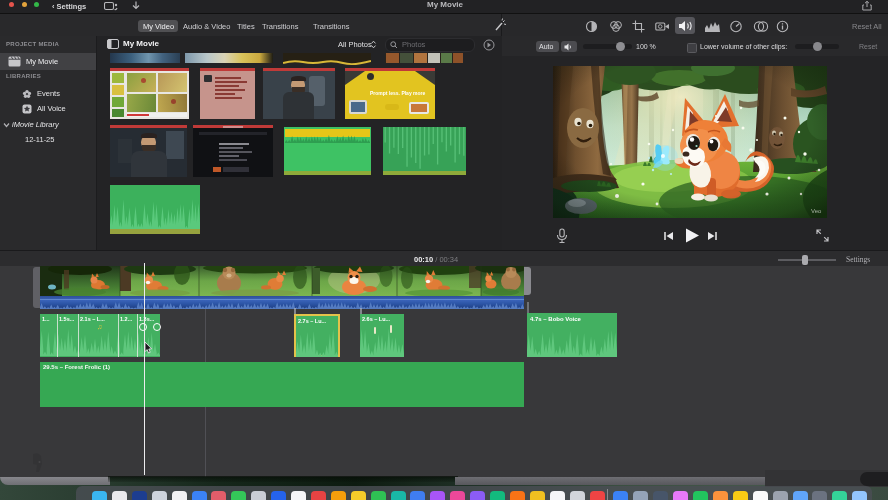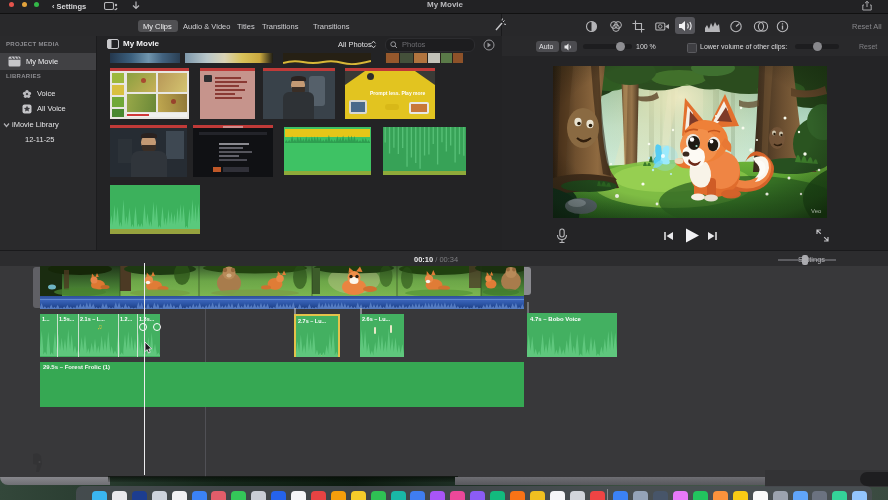--- a/index.html
+++ b/index.html
@@ -27,21 +27,21 @@
  <div class="txt" style="left:427px;top:0px;font-size:8px;font-weight:bold;color:#bababd;">My Movie</div>
  <svg class="abs" style="left:862px;top:1px" width="10" height="10" viewBox="0 0 10 10">
    <path d="M2,4 h-1.2 v5 h8.4 v-5 h-1.2 M5,0.5 v5.5 M3,2.2 L5,0.3 L7,2.2" fill="none" stroke="#a8a8ab" stroke-width="1"></path>
  </svg>
 </div>
 
 <div class="abs" style="left:0;top:14px;width:502px;height:22px;background:#29292b;"></div>
 <div class="abs" style="left:502px;top:14px;width:386px;height:22px;background:#28282a;"></div>
 <div class="abs" style="left:501px;top:14px;width:1px;height:236px;background:#1a1a1c;"></div>
 <div class="abs" style="left:138px;top:20px;width:40px;height:12px;background:#505053;border-radius:3px;"></div>
-<div class="txt" style="left:143px;top:22px;font-size:7.5px;color:#f0f0f2;">My Clips</div>
+<div class="txt" style="left:143px;top:22px;font-size:7.5px;color:#f0f0f2;">My Video</div>
 <div class="txt" style="left:183px;top:22px;font-size:7.5px;color:#cfcfd2;">Audio &amp; Video</div>
 <div class="txt" style="left:237px;top:22px;font-size:7.5px;color:#cfcfd2;">Titles</div>
 <div class="txt" style="left:262px;top:22px;font-size:7.5px;color:#cfcfd2;">Transitions</div>
 <div class="txt" style="left:313px;top:22px;font-size:7.5px;color:#cfcfd2;">Transitions</div>
 
 <svg class="abs" style="left:493px;top:18px" width="16" height="15" viewBox="0 0 16 15">
   <path d="M3,12 L9,5" stroke="#c8c8cb" stroke-width="1.4"></path>
   <path d="M10,4 l1.5,-1.5 M11,6 l2,0.5 M9,2.5 l0.5,-2" stroke="#c8c8cb" stroke-width="1"></path>
 </svg>
 <svg class="abs" style="left:585px;top:20px" width="13" height="13" viewBox="0 0 13 13">
@@ -112,30 +112,30 @@
  <svg class="abs" style="left:22px;top:53px" width="10" height="10" viewBox="0 0 10 10">
    <g fill="#bcbcc0">
      <circle cx="5" cy="2.6" r="1.7"></circle>
           <circle cx="7.4" cy="4.4" r="1.7"></circle>
           <circle cx="6.5" cy="7.2" r="1.7"></circle>
      <circle cx="3.5" cy="7.2" r="1.7"></circle>
           <circle cx="2.6" cy="4.4" r="1.7"></circle>
    </g>
    <circle cx="5" cy="5" r="1.1" fill="#4a4a4e"></circle>
  </svg>
- <div class="txt" style="left:37px;top:53px;font-size:7.5px;color:#e4e4e6;">Voice</div>
+ <div class="txt" style="left:37px;top:53px;font-size:7.5px;color:#e4e4e6;">Events</div>
  <svg class="abs" style="left:22px;top:68px" width="10" height="10" viewBox="0 0 10 10">
    <rect x="0.5" y="0.5" width="9" height="9" rx="2" fill="#c6c6c9"></rect>
    <path d="M5,1.8 l1,2 2.1,0.2 -1.6,1.5 0.5,2.1 -2,-1.2 -2,1.2 0.5,-2.1 -1.6,-1.5 2.1,-0.2 Z" fill="#3a3a3e"></path>
  </svg>
  <div class="txt" style="left:37px;top:68px;font-size:7.5px;color:#e4e4e6;">All Voice</div>
  <svg class="abs" style="left:3px;top:86px" width="7" height="6" viewBox="0 0 7 6">
    <path d="M1,1.5 L3.5,4.5 L6,1.5" fill="none" stroke="#b0b0b4" stroke-width="1.2"></path>
  </svg>
- <div class="txt" style="left:12px;top:84px;font-size:7.5px;color:#e4e4e6;">iMovie Library</div>
+ <div class="txt" style="left:12px;top:84px;font-size:7.5px;color:#e4e4e6;font-style:italic;">iMovie Library</div>
  <div class="txt" style="left:25px;top:99px;font-size:7.5px;color:#e4e4e6;">12-11-25</div>
 </div>
 <div class="abs" style="left:97px;top:36px;width:405px;height:214px;background:#232325;">
  <svg class="abs" style="left:10px;top:3px" width="12" height="10" viewBox="0 0 12 10">
    <rect x="0.5" y="0.5" width="11" height="9" rx="1.5" fill="none" stroke="#c8c8cb" stroke-width="1"></rect>
    <rect x="0.5" y="0.5" width="4" height="9" rx="1" fill="#c8c8cb"></rect>
  </svg>
  <div class="txt" style="left:26px;top:3px;font-size:8px;font-weight:bold;color:#f2f2f4;">My Movie</div>
  <div class="txt" style="left:241px;top:4px;font-size:7.5px;color:#e0e0e2;">All Photos</div>
  <svg class="abs" style="left:273px;top:4px" width="7" height="9" viewBox="0 0 7 9">
@@ -484,21 +484,21 @@
       <path d="M1,1 L7.5,5 L1,9 Z" fill="#e8e8ea"></path>
 </svg>
 <svg class="abs" style="left:816px;top:229px" width="13" height="13" viewBox="0 0 13 13">
   <path d="M1,5 V1 H5 M0.8,0.8 L4.8,4.8 M12,8 V12 H8 M12.2,12.2 L8.2,8.2" fill="none" stroke="#c2c2c5" stroke-width="1.2"></path>
 </svg>
 
 <div class="abs" style="left:0;top:250px;width:888px;height:16px;background:#2c2c2e;border-top:1px solid #1a1a1c;">
  <div class="txt" style="left:414px;top:4px;font-size:7.5px;font-weight:bold;color:#ececee;">00:10 <span style="color:#7e7e82;font-weight:normal;">/ 00:34</span></div>
  <div class="abs" style="left:778px;top:8px;width:58px;height:1.5px;background:#5c5c60;"></div>
  <div class="abs" style="left:802px;top:4px;width:6px;height:10px;background:#aaaaae;border-radius:2px;"></div>
- <div class="txt" style="left:798px;top:4px;font-size:7.5px;color:#b0b0b4;">Settings</div>
+ <div class="txt" style="left:846px;top:4px;font-size:7.5px;color:#b0b0b4;font-family:Liberation Serif, serif;">Settings</div>
 </div>
 <div class="abs" style="left:0;top:266px;width:888px;height:211px;background:#38383a;">
       <div class="abs" style="left:205px;top:0;width:1px;height:211px;background:#505055;"></div>
       <div class="abs" style="left:33px;top:1px;width:7px;height:41px;background:#606065;border-radius:3px 0 0 3px;"></div>
       <svg class="abs" style="left:40px;top:0px" width="484" height="30" viewBox="0 0 484 30">
 <defs>
  <linearGradient id="fg1" x1="0" y1="0" x2="0" y2="1">
    <stop offset="0" stop-color="#20361a"></stop>
             <stop offset="0.55" stop-color="#3e6e2e"></stop>
             <stop offset="1" stop-color="#55963a"></stop>

